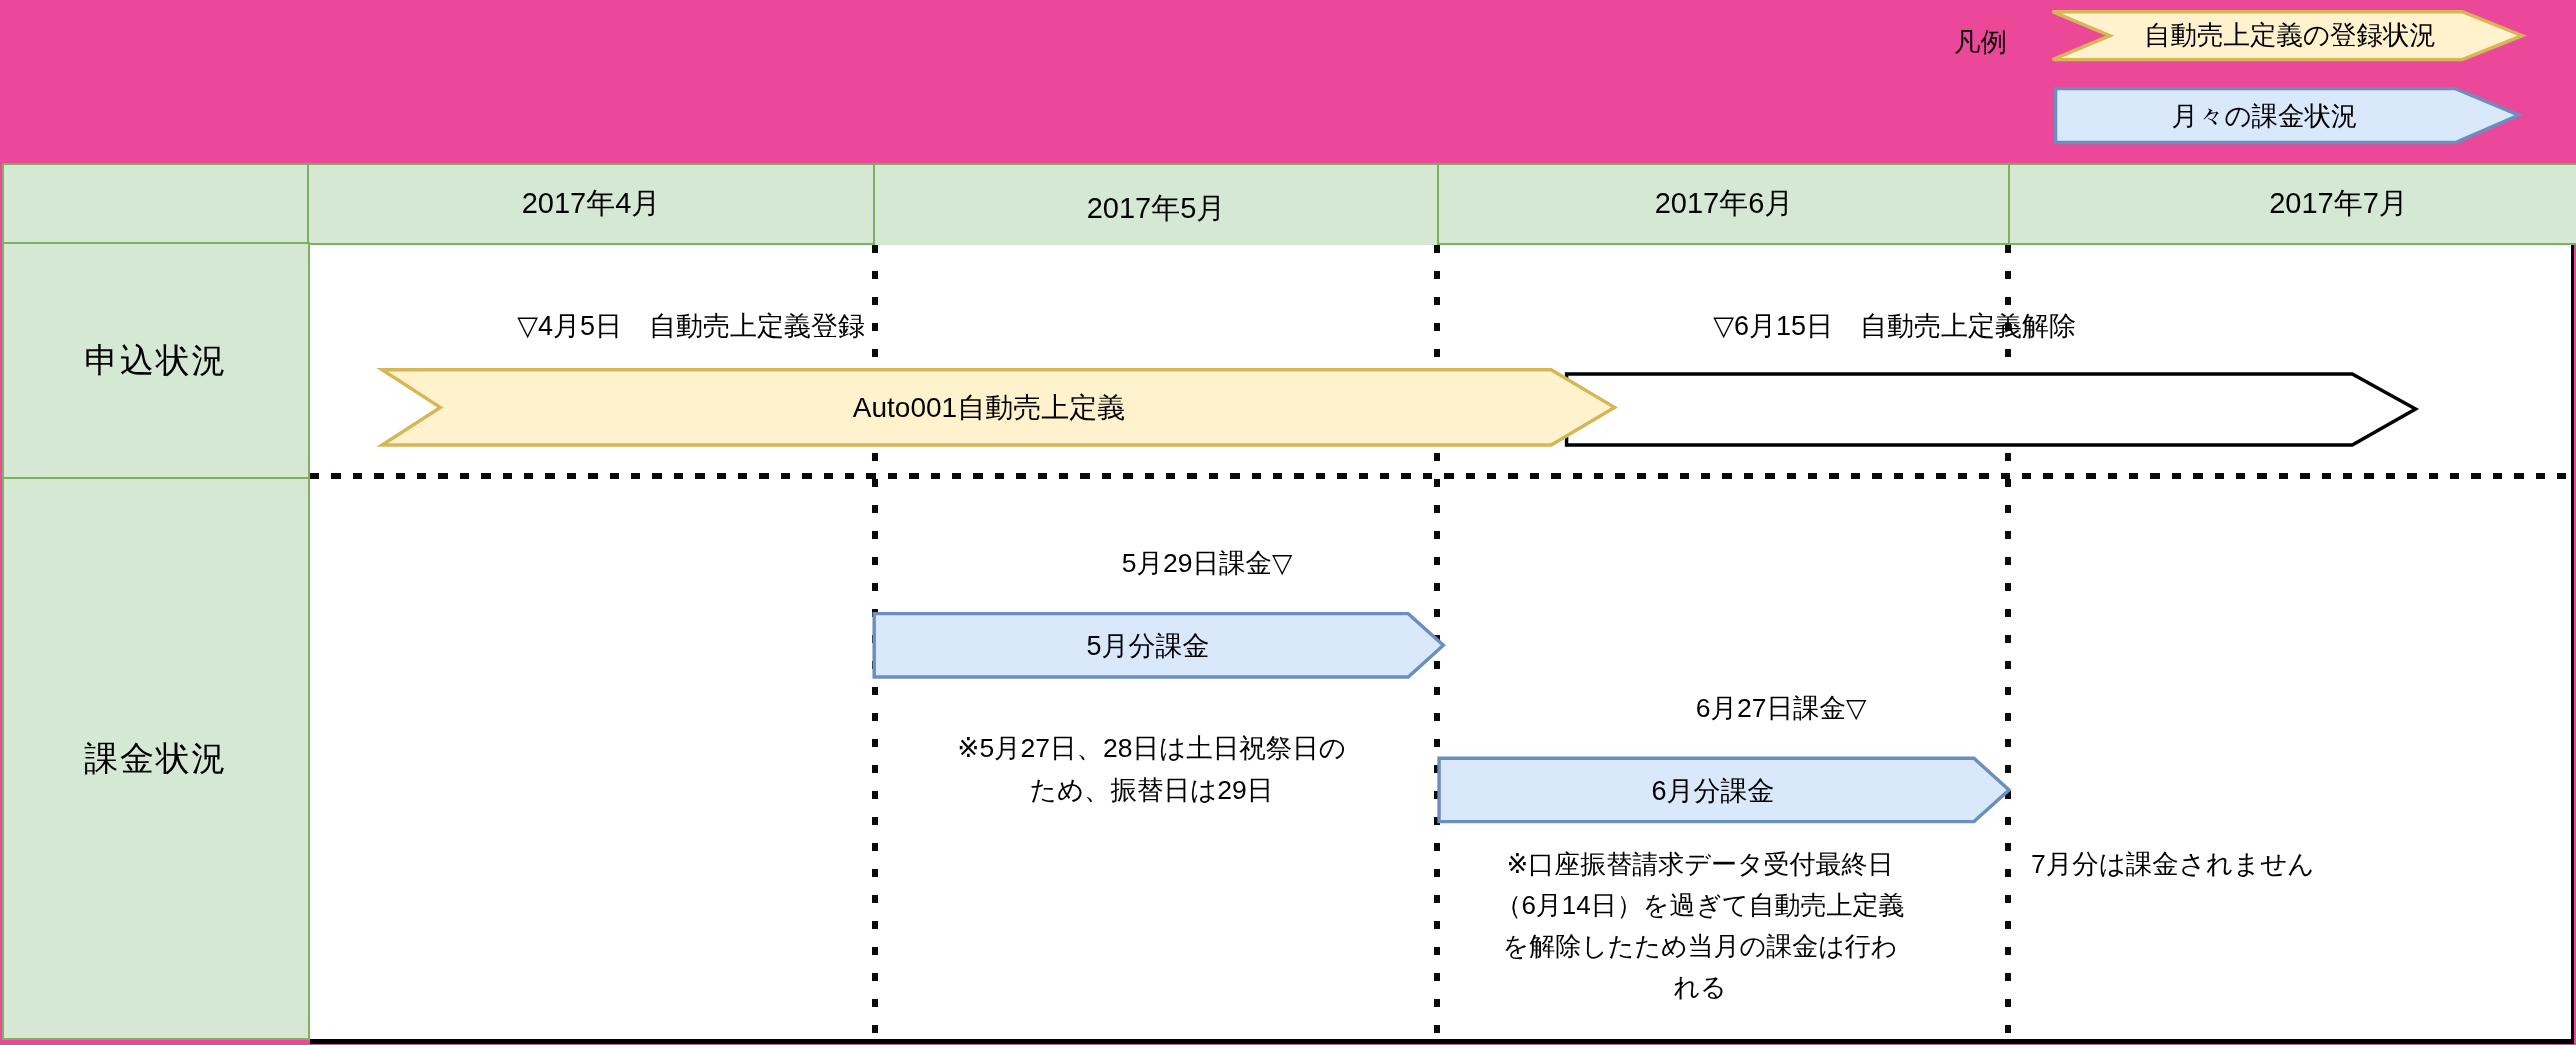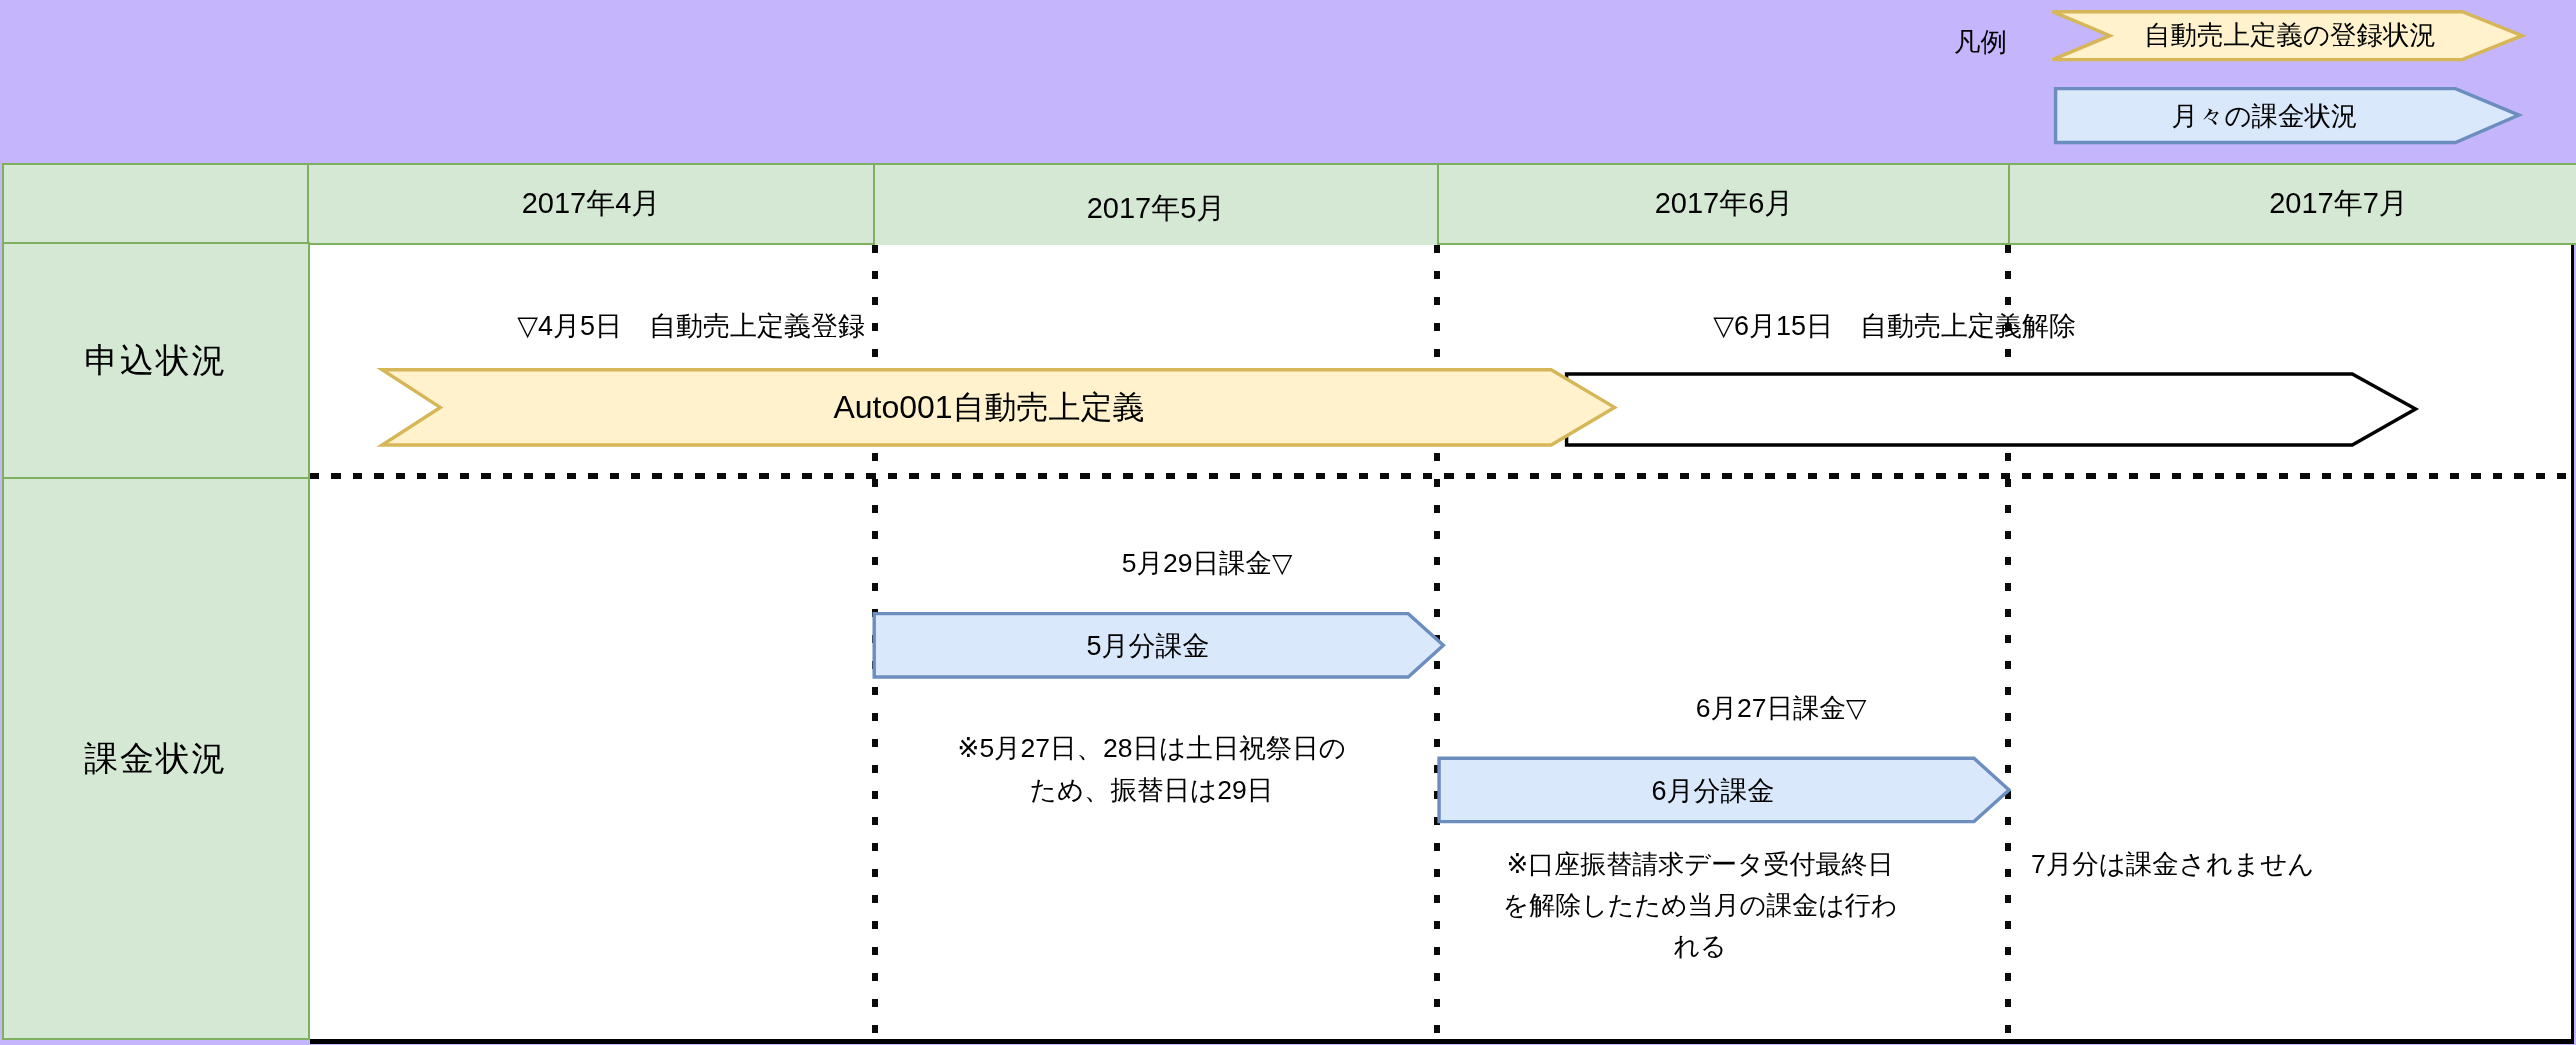--- a/index.html
+++ b/index.html
@@ -1,17 +1,17 @@
 <!DOCTYPE html>
 <html style="--green-fill: #d5e8d4; --green-stroke: #7eb05f;font-size:13.7px"><head>
 <meta charset="utf-8">
 <style>
   html,body{margin:0;padding:0;background:#fff;}
   .canvas{
-    position:relative;width:2576px;height:1045px;background:#c4b5fd;
+    position:relative;width:2576px;height:1045px;background:#ec4899;
     font-family:"Liberation Sans","DejaVu Sans",sans-serif;color:#000;
     overflow:hidden;
   }
   
   .gcell{
     position:absolute;background:var(--green-fill,#d5e8d4);
     border:2.6px solid var(--green-stroke,#7eb05f);box-sizing:border-box;
     display:flex;align-items:center;justify-content:center;
   }
   .hcell{font-size:29px;}
@@ -30,21 +30,21 @@
   .hdots{
     position:absolute;left:310px;top:473px;width:2261px;height:6px;
     background:repeating-linear-gradient(to right,#0a0a0a 0 9.4px,transparent 9.4px 21.4px);
   }
   svg.shapes{position:absolute;left:0;top:0;pointer-events:none;}
   
   .note{position:absolute;font-size:26.5px;line-height:41px;white-space:nowrap;}
   .note.center{text-align:center;white-space:normal;}
   .arrowlabel{
     position:absolute;display:flex;align-items:center;justify-content:center;
-    font-size:32px;white-space:nowrap;
+    font-size:28px;white-space:nowrap;
   }
   .annot{position:absolute;text-align:right;font-size:27px;white-space:nowrap;}
   .legend-label{position:absolute;font-size:26.5px;white-space:nowrap;}
   .legend-text{
     position:absolute;display:flex;align-items:center;justify-content:center;
     font-size:26.5px;white-space:nowrap;
   }
 </style>
 </head>
 <body>
@@ -103,20 +103,21 @@
 
   <div class="note center" style="left:882px;top:727px;width:539px;line-height:42px;">
     <div>※5月27日、28日は土日祝祭日の</div>
     <div>ため、振替日は29日</div>
   </div>
 
   <div class="note" style="left:1567px;top:688px;width:428px;text-align:center;">6月27日課金▽</div>
 
   <div class="note center" style="left:1441px;top:844px;width:518px;font-size:26px;line-height:41px;">
     <div>※口座振替請求データ受付最終日</div>
+    <div>（6月14日）を過ぎて自動売上定義</div>
     <div>を解除したため当月の課金は行わ</div>
     <div>れる</div>
   </div>
 
   <div class="note" style="left:2031px;top:844px;">7月分は課金されません</div>
 
 </div>
 
 
 </body></html>

